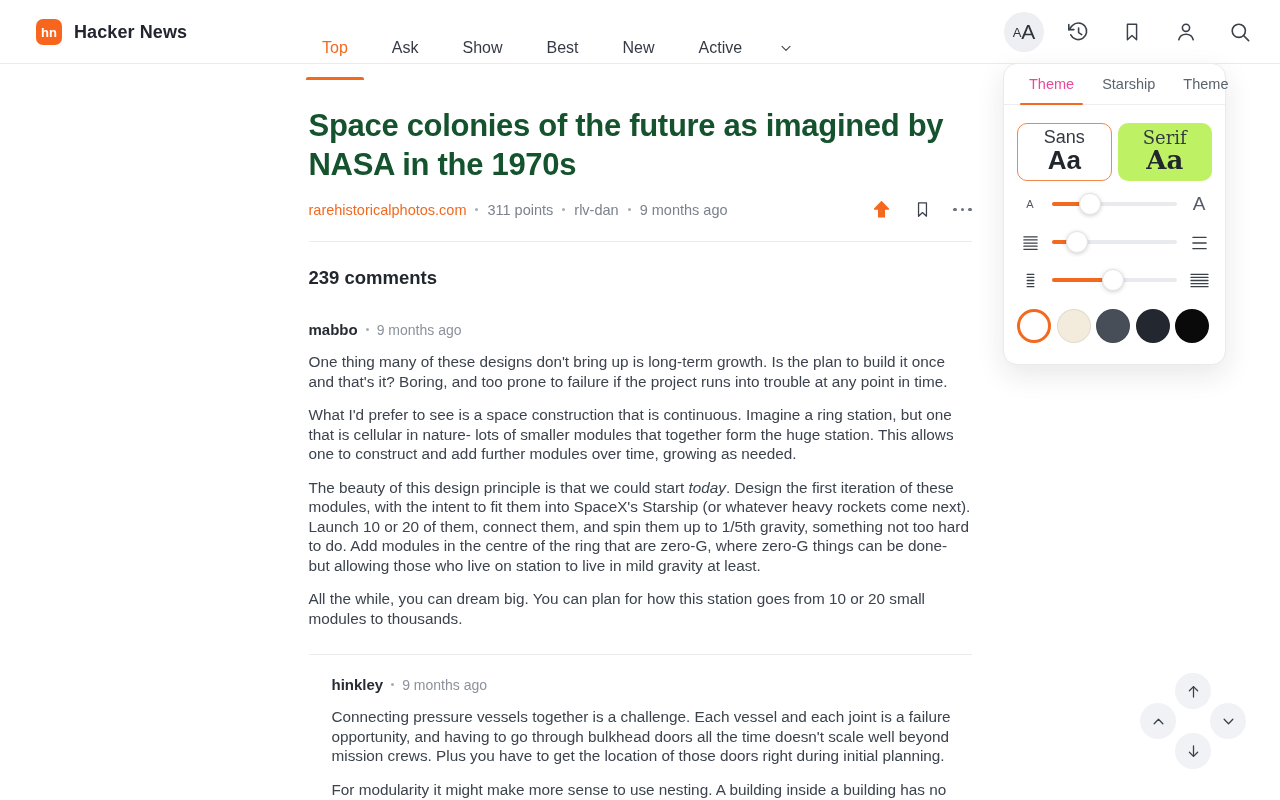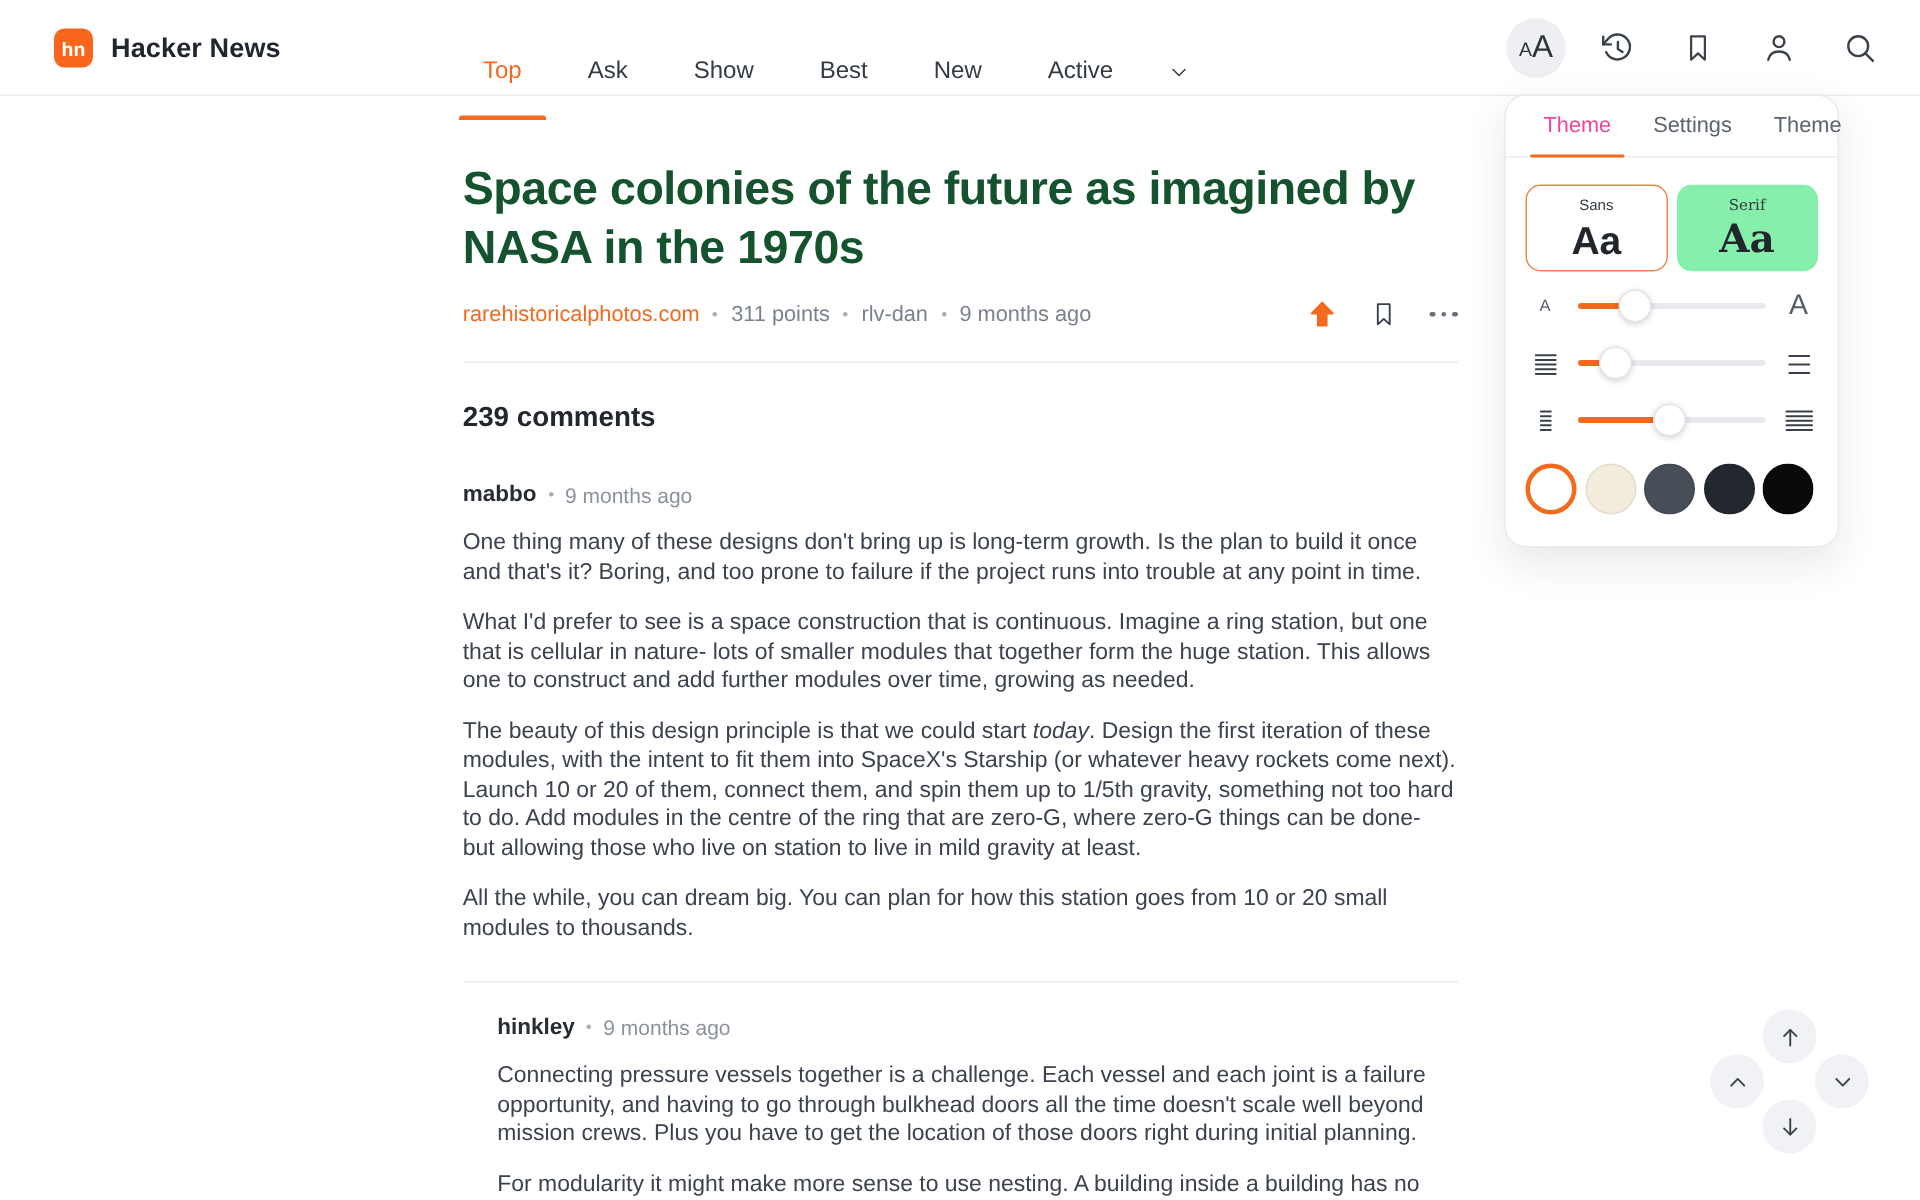--- a/index.html
+++ b/index.html
@@ -30,24 +30,24 @@
   .a-lg { font-size:21px; color:#2e343c; }
 
   
   .popup { position:absolute; left:1003px; top:63px; width:223px; height:302px; background:#fff;
     border:1px solid #e9eaed; border-radius:14px; box-shadow:0 10px 28px rgba(25,30,40,.10); z-index:10; }
   .tabs { display:flex; align-items:stretch; height:41px; padding:0 16px; gap:10px; border-bottom:1px solid #eceef0; }
   .tab { position:relative; display:flex; align-items:center; padding:0 9px; font-size:14.5px; color:#5b636d; cursor:pointer; }
   .tab.active { color:#ec4899; }
   .tab-underline { position:absolute; left:0; right:0; bottom:-1px; height:2.5px; background:#f3691e; border-radius:2px; }
   .font-cards { display:flex; gap:6px; padding:18px 13px 0 13px; }
-  .font-card { width:95.5px; height:58px; border-radius:10px; background:#86efac; display:flex; flex-direction:column;
+  .font-card { width:95.5px; height:58px; border-radius:10px; background:#bef264; display:flex; flex-direction:column;
     align-items:center; justify-content:center; cursor:pointer; border:1.5px solid transparent; }
   .font-card.selected { background:#fff; border:1.5px solid #f2874b; }
-  .font-card-label { font-size:10px; color:#343a42; line-height:15px; }
+  .font-card-label { font-size:18px; color:#343a42; line-height:15px; }
   .font-card-sample { font-size:26px; font-weight:bold; color:#21262d; line-height:30px; }
   .font-card.serif .font-card-label, .font-card.serif .font-card-sample { font-family:"DejaVu Serif", serif; }
 
   .slider-row { display:flex; align-items:center; height:30px; margin:8px 14px 0 14px; }
   .slider-row:first-of-type { margin-top:17px; }
   .s-icon { width:24px; display:flex; align-items:center; justify-content:center; color:#555c66; }
   .a-small { font-size:11px; }
   .a-big { font-size:19px; }
   .track { position:relative; flex:1; height:22px; margin:0 10px; cursor:pointer; }
   .rail { position:absolute; left:0; right:0; top:9px; height:4px; background:#e8eaed; border-radius:2px; }
@@ -161,21 +161,21 @@
   </div>
 </header>
 
 <div class="popup">
   <div class="tabs">
     <div class="tab active">
       <span>Theme</span>
       <span class="tab-underline"></span>
     </div>
     <div class="tab">
-        <span>Settings</span>
+        <span>Starship</span>
       </div>
     <div class="tab">
         <span>Theme</span>
       </div>
   </div>
 
   <div class="font-cards">
     <div class="font-card selected">
       <div class="font-card-label">Sans</div>
       <div class="font-card-sample">Aa</div>

